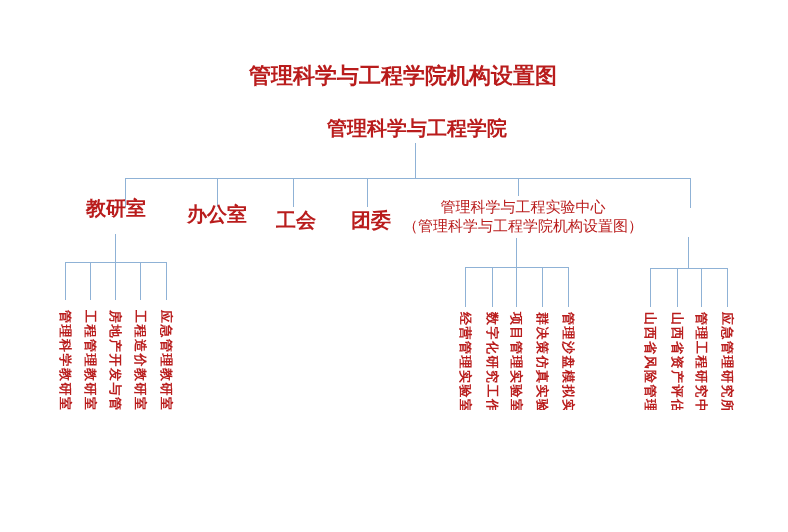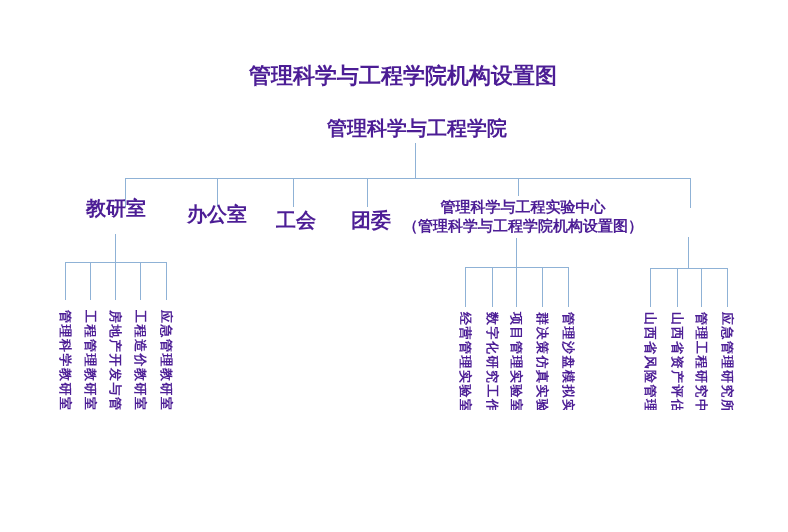--- a/index.html
+++ b/index.html
@@ -6,21 +6,21 @@
     margin: 0;
     padding: 0;
     background: #ffffff;
   }
   .stage {
     position: relative;
     width: 788px;
     height: 410px;
     background: #ffffff;
     font-family: "Liberation Sans", "DejaVu Sans", sans-serif;
-    color: #4c1d95;
+    color: #b91c1c;
     overflow: hidden;
   }
   .hline {
     position: absolute;
     height: 1px;
     background: var(--line, #8fb2d6);
   }
   .vline {
     position: absolute;
     width: 1px;
@@ -38,21 +38,21 @@
   }
   .root {
     font-size: 20px;
   }
   .lvl2 {
     font-size: 20px;
   }
   .center-label {
     position: absolute;
     transform: translateX(-50%);
-    font-weight: bold;
+    font-weight: normal;
     font-size: 15px;
     line-height: 19px;
     text-align: center;
     white-space: nowrap;
   }
   .vtext {
     position: absolute;
     writing-mode: vertical-rl;
     text-orientation: sideways;
     font-weight: bold;

